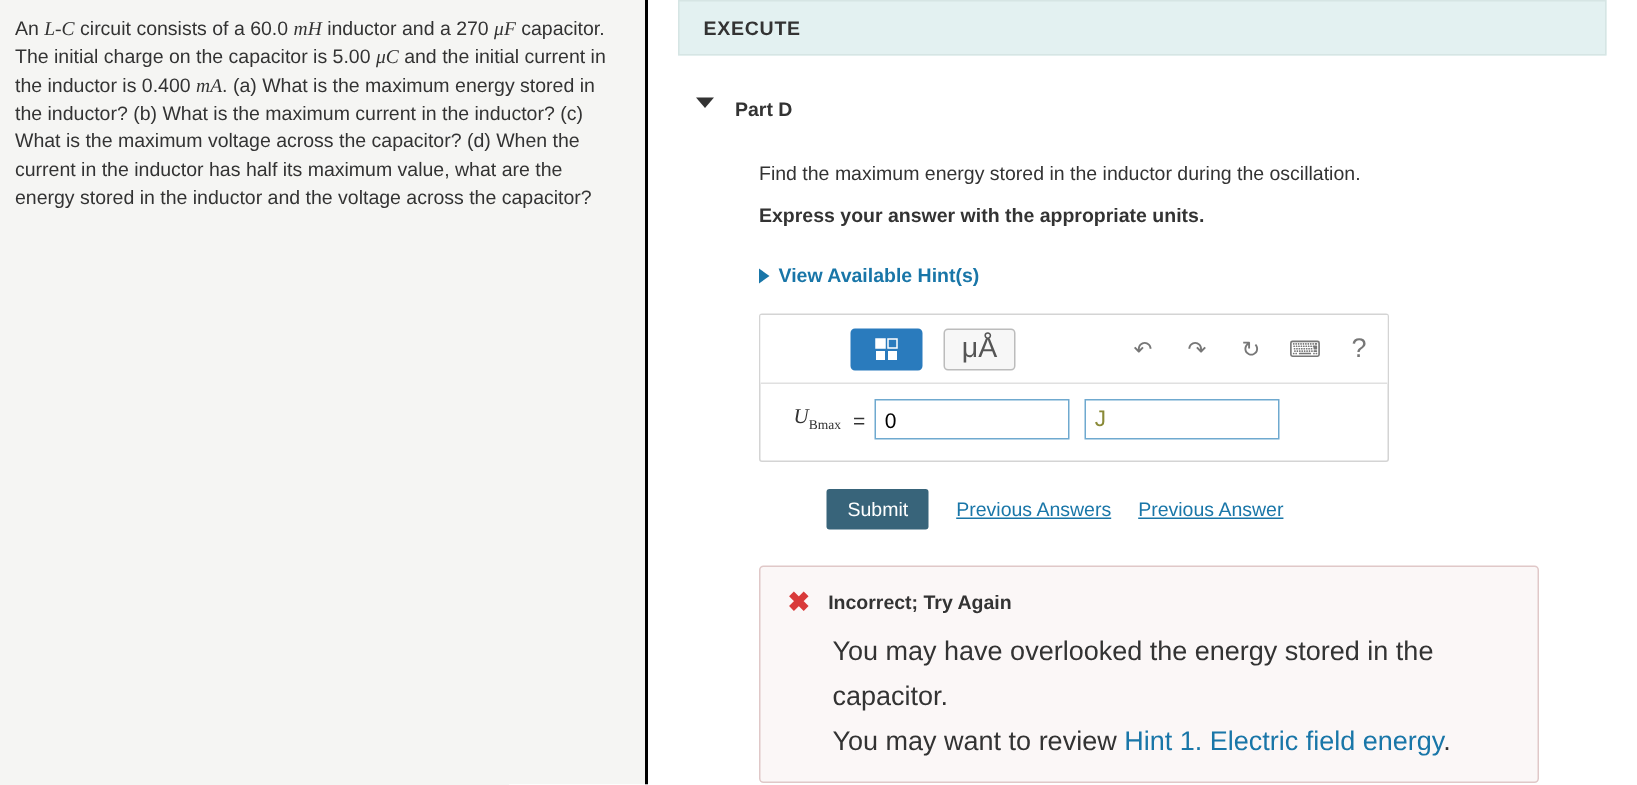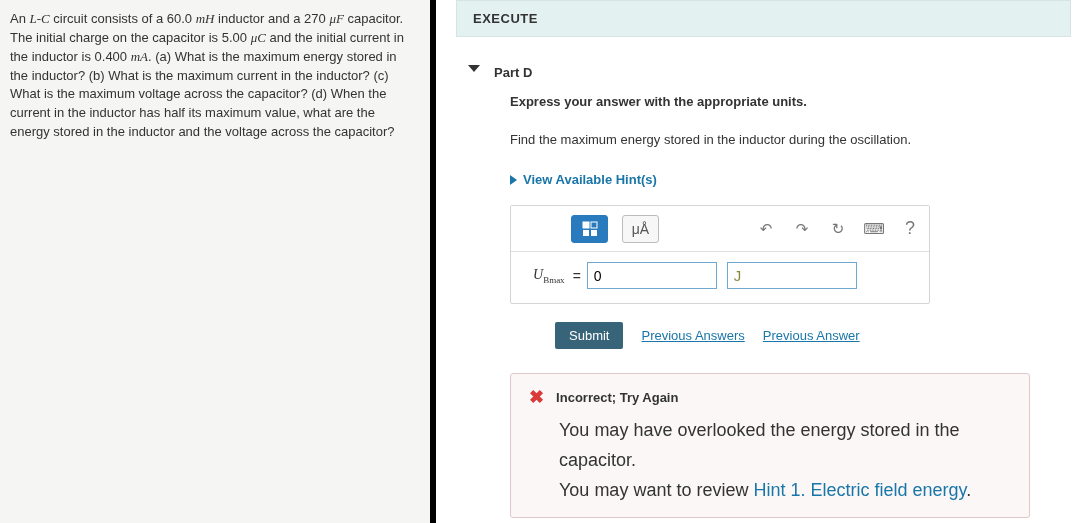--- a/index.html
+++ b/index.html
@@ -1,31 +1,31 @@
 <!DOCTYPE html>
 <html><head>
 <meta charset="utf-8">
 <style>
   * { box-sizing: border-box; margin: 0; padding: 0; }
   body { font-family: Arial, Helvetica, sans-serif; font-size: 13px; color: #333; background: #fff; width: 1091px; height: 523px; }
   .container { display: flex; width: 100%; height: 100%; border-radius: 28px; }
   .left { width: 430px; padding: 10px 14px 10px 10px; font-size: 13px; line-height: 1.45; color: #333; background: #f5f5f3; border-right: 0; }
   .left .math { font-style: italic; font-family: "Times New Roman", serif; }
-  .right { flex: 1; padding: 0 20px 0 20px; border-left: 6px solid #000000; }
+  .right { flex: 1; padding: 0 20px 0 20px; border-left: 2px solid #000000; }
   .exec-bar { background: #e3f1f1; border: 1px solid #d6e5e4; padding: 10px 16px; margin: 0 0 22px 0; font-weight: bold; letter-spacing: 0.5px; font-size: 13px; color:#333;}
   .part-row { display:flex; align-items:flex-start; padding: 6px 0 8px 12px; }
   .part-row .chev { display:inline-block; width:0; height:0; border-left:6px solid transparent; border-right:6px solid transparent; border-top:7px solid #333; margin-right:14px;}
   .part-row b { font-size:13px; }
   .section { padding-left: 54px; padding-right: 20px; }
   .instr { margin: 18px 0 8px 0; line-height:1.55; }
   .hints { color: #1976a8; font-weight: bold; margin: 14px 0 18px 0; cursor:pointer; display:inline-flex; align-items:center;}
   .hints .tri { display:inline-block; width:0; height:0; border-top:5px solid transparent; border-bottom:5px solid transparent; border-left:7px solid #1976a8; margin-right:6px;}
   .answerbox { border:1px solid #d4d4d4; border-radius:2px; padding:0; width: 420px; margin-bottom: 18px;}
   .toolbar { background:#fff; border-bottom:1px solid #e0e0e0; padding:10px 8px 10px 60px; display:flex; align-items:center; gap:14px; height:46px;}
-  .tool-btn { width:37px; height:28px; border:1px solid #bcbcbc; border-radius:3px; background:#f7f7f7; display:flex; align-items:center; justify-content:center; font-size:14px; color:#555; cursor:pointer;}
+  .tool-btn { width:48px; height:28px; border:1px solid #bcbcbc; border-radius:3px; background:#f7f7f7; display:flex; align-items:center; justify-content:center; font-size:19px; color:#555; cursor:pointer;}
   .tool-btn.blue { background:#2a7bbd; border-color:#2a7bbd; color:#fff;}
   .tool-plain { width:22px; height:22px; display:flex; align-items:center; justify-content:center; font-size:15px; color:#777; cursor:pointer;}
   .input-row { display:flex; align-items:center; padding: 10px 10px 14px 22px; }
   .var { font-style:italic; font-family:"Georgia", serif; font-size:14px; margin-right:4px;}
   .sub { font-style: normal; font-size: 9px; vertical-align: sub; text-align: right;}
   .eq { margin: 0 6px 0 4px; font-size: 14px;}
   .num-input { width: 130px; height:27px; border:1px solid #6fa9cf; padding:2px 6px; font-size:14px; margin-right:10px;}
   .unit-input { width: 130px; height:27px; border:1px solid #6fa9cf; padding:2px 6px; font-size:15px; color:#8a8a38;}
   .submit-row { display:flex; align-items:center; gap:18px; margin-bottom:24px;}
   .submit-btn { background:#38647a; color:#fff; border:none; border-radius:2px; padding:6px 14px; font-size:13px; cursor:pointer;margin-left:45px;}
@@ -47,22 +47,22 @@
 
   <div class="right">
     <div class="exec-bar">EXECUTE</div>
 
     <div class="part-row">
       <span class="chev"></span>
       <b>Part D</b>
     </div>
 
     <div class="section">
+      <div class="instr">Find the maximum energy stored in the inductor during the oscillation.</div>
       <div class="instr" style="font-weight:bold; margin-top:4px;">Express your answer with the appropriate units.</div>
-      <div class="instr">Find the maximum energy stored in the inductor during the oscillation.</div>
 
       <div class="hints">
         <span class="tri"></span>
         <span>View Available Hint(s)</span>
       </div>
 
       <div class="answerbox">
         <div class="toolbar">
           <div class="tool-btn blue">
             <svg width="16" height="16" viewBox="0 0 16 16">

